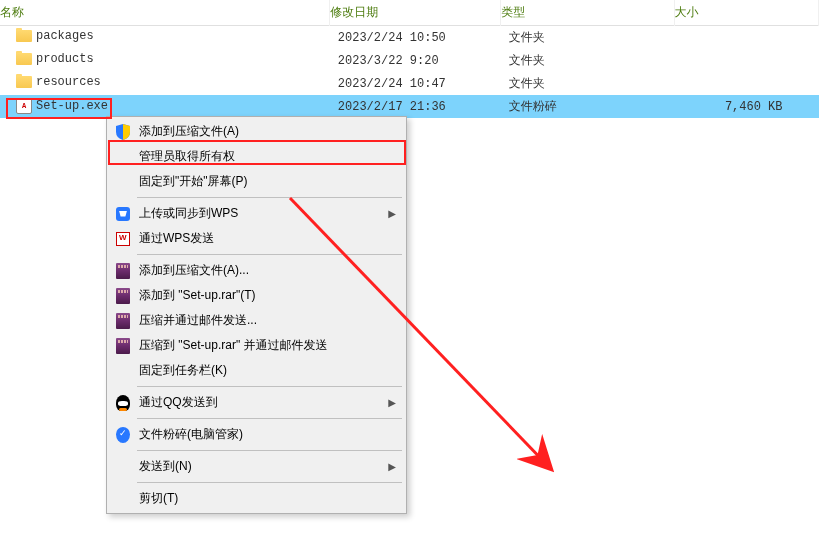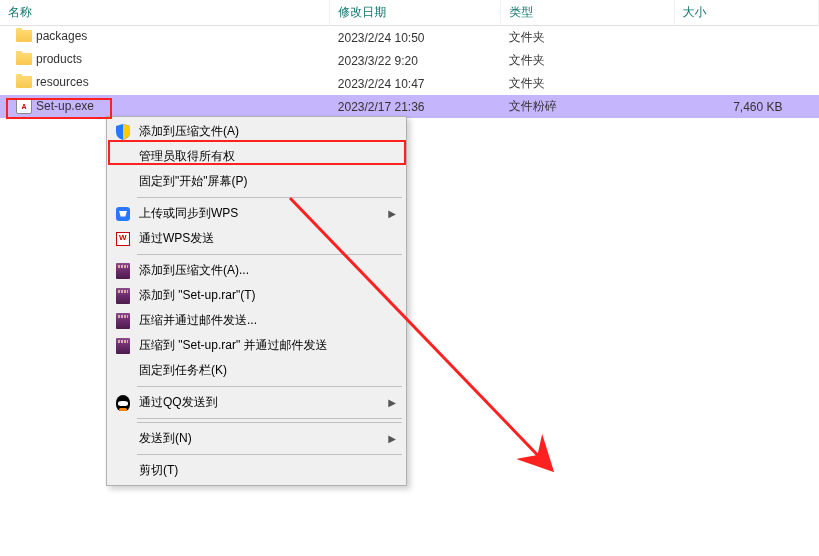--- a/index.html
+++ b/index.html
@@ -1,27 +1,27 @@
 <!DOCTYPE html>
 <html><head>
   <meta charset="utf-8">
   <style>
     * { margin: 0; padding: 0; box-sizing: border-box; }
     body { font-family: "Microsoft YaHei", "Segoe UI", Arial, sans-serif; font-size: 12px; background: #fff; width: 819px; height: 556px; overflow: hidden; position: relative; }
     
     .file-table { width: 100%; border-collapse: collapse; }
     .header-row { border-bottom: 1px solid #e0e0e0; }
-    .header-row th { text-align: left; font-weight: normal; padding: 4px 8px; color: #0f766e; border-right: 1px solid #f0f0f0; }
+    .header-row th { text-align: left; font-weight: normal; padding: 4px 0; color: #4d7c0f; border-right: 1px solid #f0f0f0; }
     .col-name { width: 274px; }
     .col-date { width: 142px; }
     .col-type { width: 144px; }
     .col-size { width: 120px; text-align: right; }
     
-    .file-row td { padding: 3px 8px; color: #333; }
-    .file-row.selected { background: #c4b5fd; }
+    .file-row td { padding: 3px 8px; color: #333; font-family: Liberation Mono, monospace; }
+    .file-row.selected { background: #7dd3fc; }
     .file-row .icon-cell { display: flex; align-items: center; gap: 4px; padding-left: 16px; }
     .file-row .size-cell { text-align: right; padding-right: 36px; }
     
     .folder-icon { width: 16px; height: 12px; background: linear-gradient(180deg, #ffd970 0%, #f8c850 100%); border-radius: 1px; position: relative; display: inline-block; }
     .folder-icon::before { content: ''; position: absolute; top: -2px; left: 0; width: 6px; height: 3px; background: #ffd970; border-radius: 1px 1px 0 0; }
     
     .exe-icon { width: 16px; height: 16px; background: #fff; border: 1px solid #888; border-radius: 2px; position: relative; display: inline-flex; align-items: center; justify-content: center; font-size: 7px; color: #c00; font-weight: bold; }
     
     .context-menu { position: absolute; left: 106px; top: 116px; width: 301px; background: #f0f0f0; border: 1px solid #b0b0b0; box-shadow: 3px 3px 6px rgba(0,0,0,0.2); padding: 2px; }
     .menu-item { display: flex; align-items: center; padding: 4px 8px 4px 30px; color: #000; cursor: default; position: relative; min-height: 22px; }
@@ -160,20 +160,26 @@
   </div>
   <div class="menu-separator"></div>
   <div class="menu-item">
     <span class="mi-icon">
         <span class="qq-icon"></span>
       </span>
     <span>通过QQ发送到</span>
     <span class="submenu-arrow">▶</span>
   </div>
   <div class="menu-separator"></div>
+  <div class="menu-item">
+    <span class="mi-icon">
+        <span class="qqmgr-icon"></span>
+      </span>
+    <span>文件粉碎(电脑管家)</span>
+  </div>
   <div class="menu-separator"></div>
   <div class="menu-item">
     <span>发送到(N)</span>
     <span class="submenu-arrow">▶</span>
   </div>
   <div class="menu-separator"></div>
   <div class="menu-item">
     <span>剪切(T)</span>
   </div>
 

